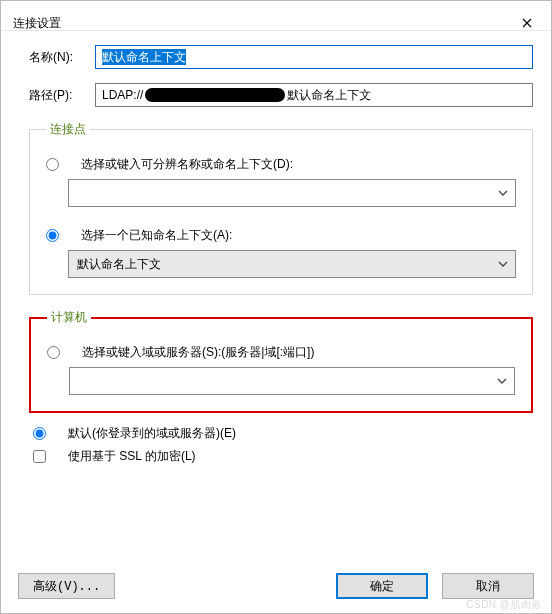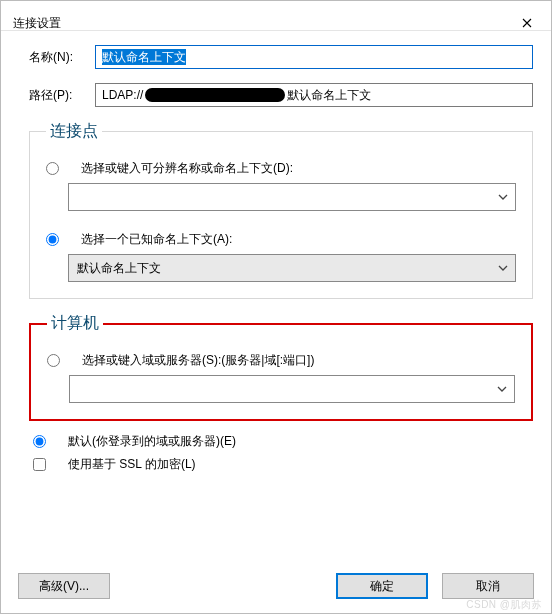--- a/index.html
+++ b/index.html
@@ -36,42 +36,42 @@
       color:#000; white-space:nowrap; overflow:hidden;text-align:right;
     }
     .redact {
       display:inline-block; width:140px; height:14px; background:#000; border-radius:7px;
       vertical-align:middle; margin:0 2px;
     }
     fieldset {
       border: 1px solid #d7d7d7; margin: 0 0 14px 0; padding: 12px 16px 16px 16px;
     }
     fieldset.highlight { border: 2px solid #d40000; }
-    legend { padding: 0 4px; color:#0c4a6e; font-size:16px; }
+    legend { padding: 0 4px; color:#4d7c0f; font-size:12px; }
     .opt { display:flex; align-items:center; margin: 6px 0 6px 0; gap:22px; }
     .opt input[type=radio], .opt input[type=checkbox] { margin:0; width:13px; height:13px; }
     .combo {
       position: relative; margin: 6px 0 0 22px; height: 28px;
       border: 1px solid #888; background: #e9e9e9;
       display:flex; align-items:center; padding: 0 28px 0 8px; color:#000;
     }
     .combo.white { background:#fff; }
     .combo .chev {
       position:absolute; right:6px; top:50%; transform:translateY(-50%);
       width:12px; height:12px;
     }
     .combo .chev svg { width:12px; height:12px; }
     .buttons {
       position:absolute; left:18px; right:18px; bottom:10px;
       display:flex; align-items:center; height:36px;
     }
     .btn {
       height: 26px; min-width: 92px; padding: 0 14px;
       background: #e1e1e1; border: 1px solid #adadad;
-      font-family: Liberation Sans, sans-serif; font-size: 12px; cursor: default;
+      font-family: Liberation Mono, monospace; font-size: 12px; cursor: default;
       display:inline-flex; align-items:center; justify-content:center;
     }
     .btn.default { border: 1px solid #0078d7; box-shadow: inset 0 0 0 1px #0078d7; }
     .spacer { flex:1; }
     .watermark {
       position:absolute; right:10px; bottom:2px; font-size:10px;
       color:#d9d9d9; letter-spacing:0.5px; pointer-events:none;
     }
   </style>
 </head>

